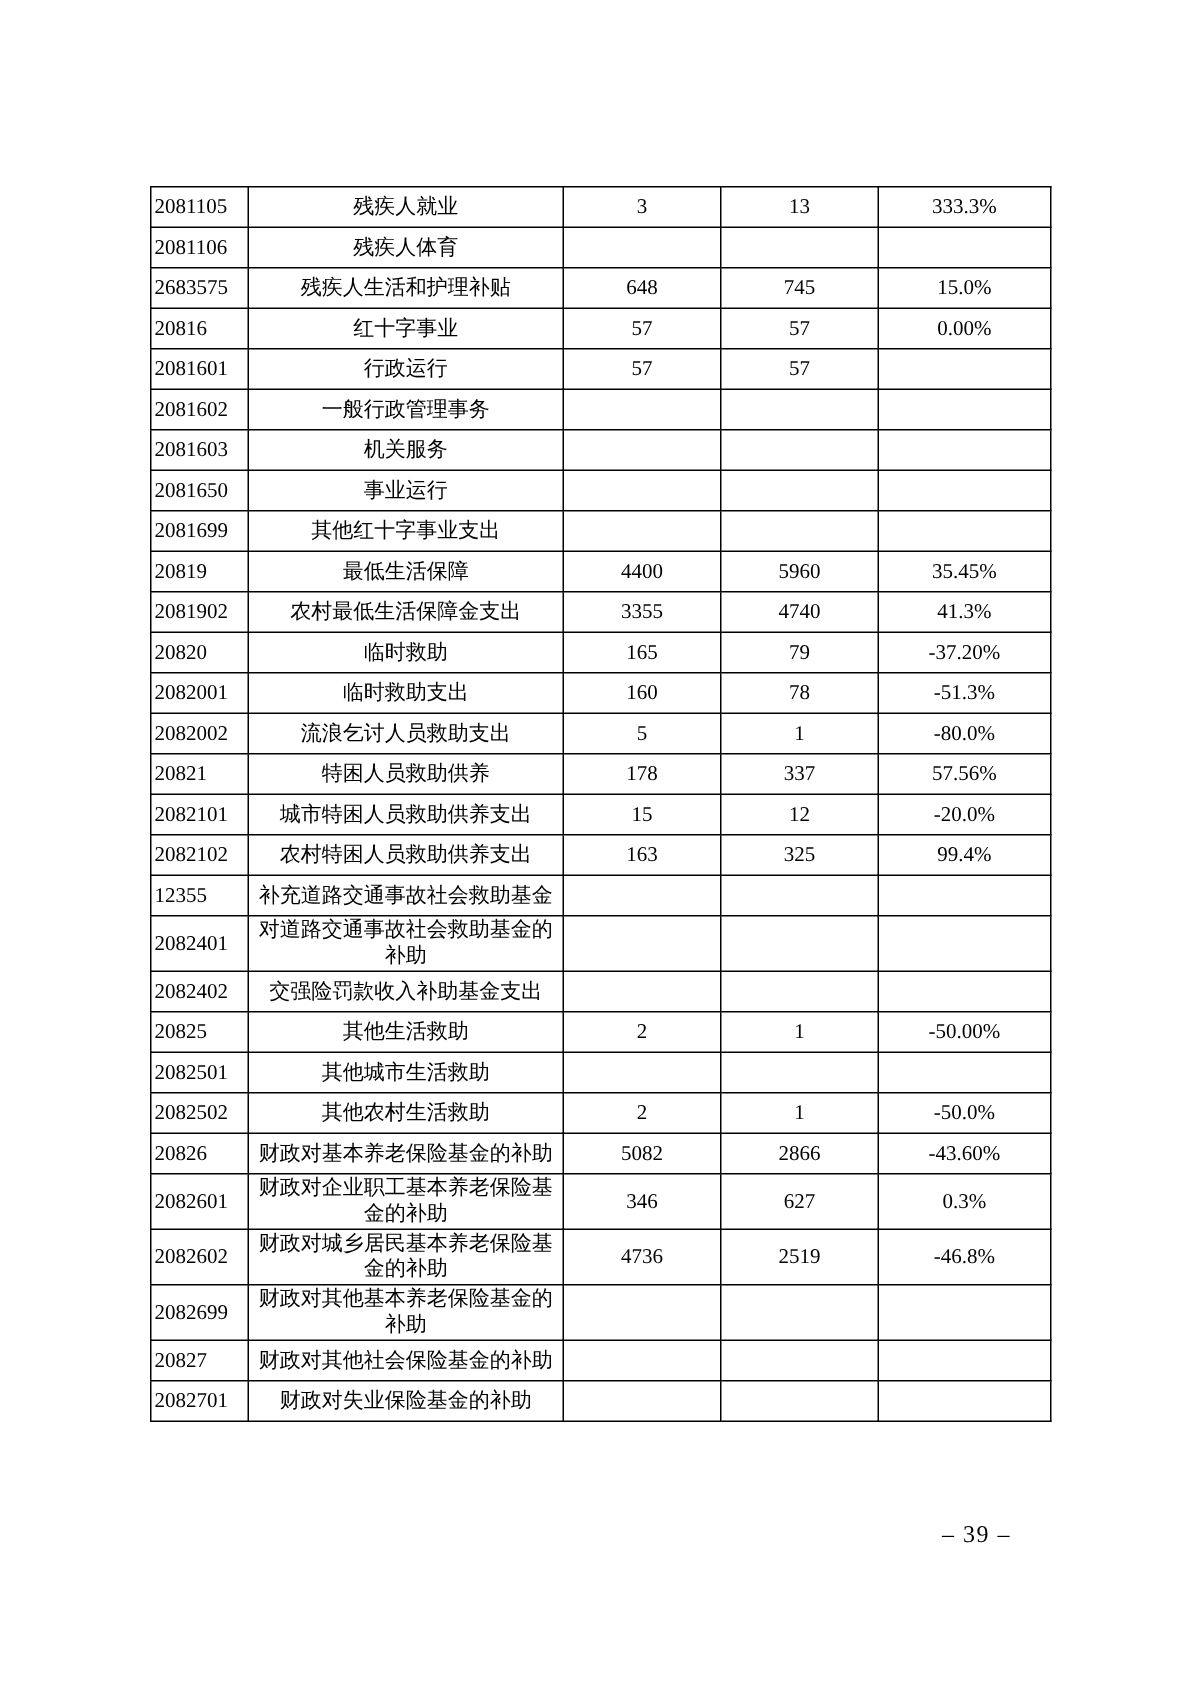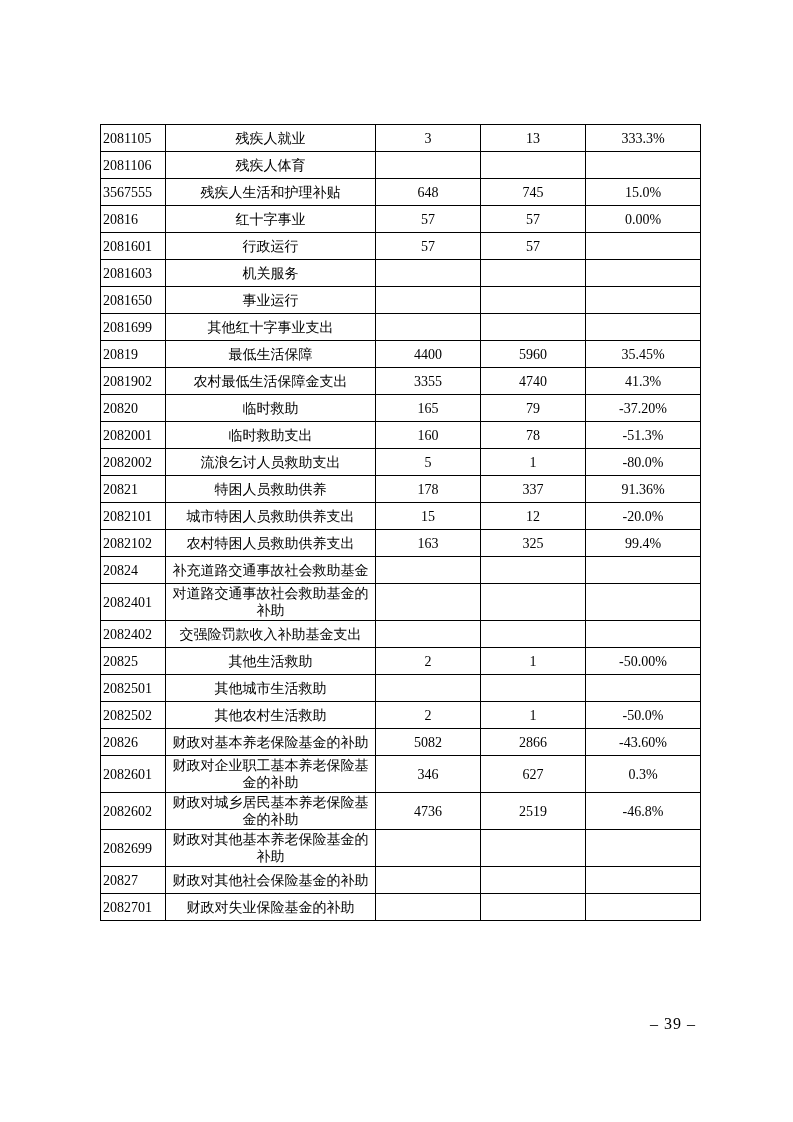--- a/index.html
+++ b/index.html
@@ -47,21 +47,21 @@
     padding-left: 3px;
   }
   td.col-num {
     text-align: center;
   }
   .page-number {
     position: absolute;
     top: 1015px;
     left: 628px;
     width: 90px;
-    text-align: center;
+    text-align: left;
     font-size: 16px;
     letter-spacing: 1px;
     color: #000000;
   }
 </style>
 </head>
 <body>
 
 <div class="page">
 
@@ -83,38 +83,45 @@
           <td class="col-num">333.3%</td>
         </tr>
         <tr>
           <td class="col-code">2081106</td>
           <td class="col-name">残疾人体育</td>
           <td class="col-num"></td>
           <td class="col-num"></td>
           <td class="col-num"></td>
         </tr>
         <tr>
-          <td class="col-code">3567555</td>
+          <td class="col-code">2683575</td>
           <td class="col-name">残疾人生活和护理补贴</td>
           <td class="col-num">648</td>
           <td class="col-num">745</td>
           <td class="col-num">15.0%</td>
         </tr>
         <tr>
           <td class="col-code">20816</td>
           <td class="col-name">红十字事业</td>
           <td class="col-num">57</td>
           <td class="col-num">57</td>
           <td class="col-num">0.00%</td>
         </tr>
         <tr>
           <td class="col-code">2081601</td>
           <td class="col-name">行政运行</td>
           <td class="col-num">57</td>
           <td class="col-num">57</td>
+          <td class="col-num"></td>
+        </tr>
+        <tr>
+          <td class="col-code">2081602</td>
+          <td class="col-name">一般行政管理事务</td>
+          <td class="col-num"></td>
+          <td class="col-num"></td>
           <td class="col-num"></td>
         </tr>
         <tr>
           <td class="col-code">2081603</td>
           <td class="col-name">机关服务</td>
           <td class="col-num"></td>
           <td class="col-num"></td>
           <td class="col-num"></td>
         </tr>
         <tr>
@@ -164,38 +171,38 @@
           <td class="col-name">流浪乞讨人员救助支出</td>
           <td class="col-num">5</td>
           <td class="col-num">1</td>
           <td class="col-num">-80.0%</td>
         </tr>
         <tr>
           <td class="col-code">20821</td>
           <td class="col-name">特困人员救助供养</td>
           <td class="col-num">178</td>
           <td class="col-num">337</td>
-          <td class="col-num">91.36%</td>
+          <td class="col-num">57.56%</td>
         </tr>
         <tr>
           <td class="col-code">2082101</td>
           <td class="col-name">城市特困人员救助供养支出</td>
           <td class="col-num">15</td>
           <td class="col-num">12</td>
           <td class="col-num">-20.0%</td>
         </tr>
         <tr>
           <td class="col-code">2082102</td>
           <td class="col-name">农村特困人员救助供养支出</td>
           <td class="col-num">163</td>
           <td class="col-num">325</td>
           <td class="col-num">99.4%</td>
         </tr>
         <tr>
-          <td class="col-code">20824</td>
+          <td class="col-code">12355</td>
           <td class="col-name">补充道路交通事故社会救助基金</td>
           <td class="col-num"></td>
           <td class="col-num"></td>
           <td class="col-num"></td>
         </tr>
         <tr>
           <td class="col-code">2082401</td>
           <td class="col-name">对道路交通事故社会救助基金的补助</td>
           <td class="col-num"></td>
           <td class="col-num"></td>

